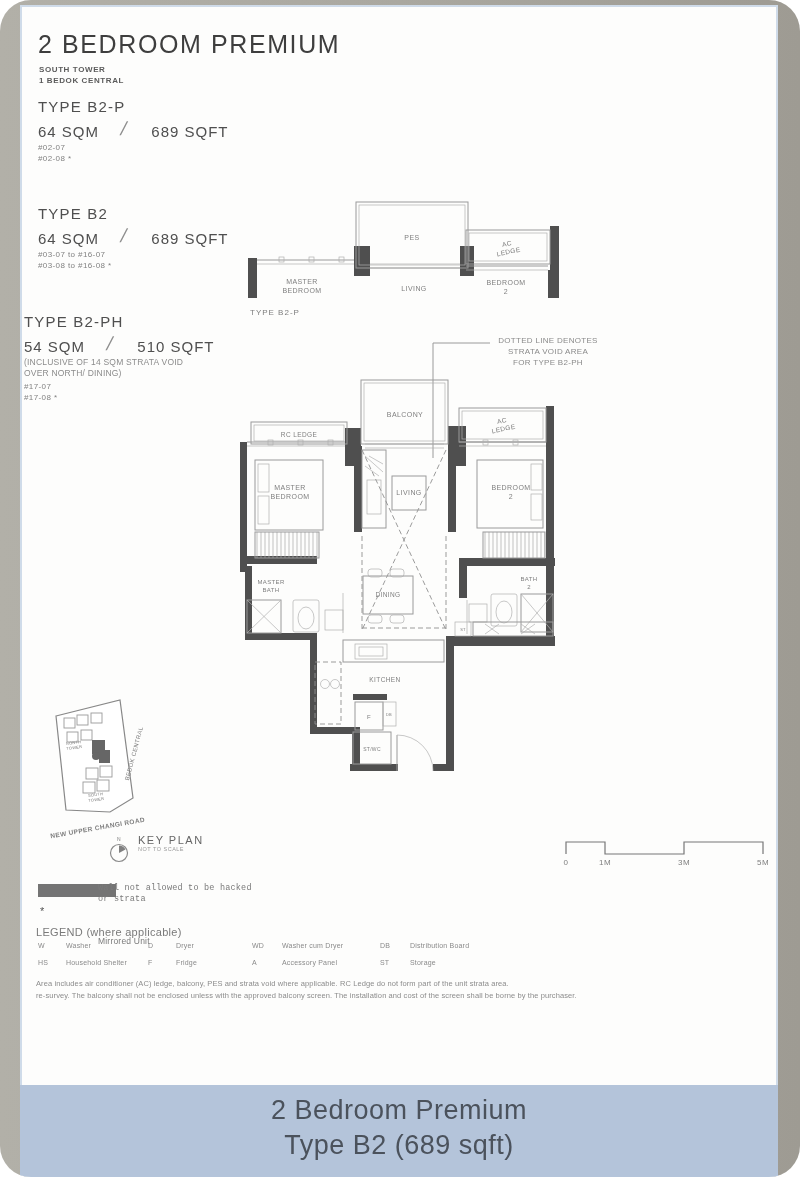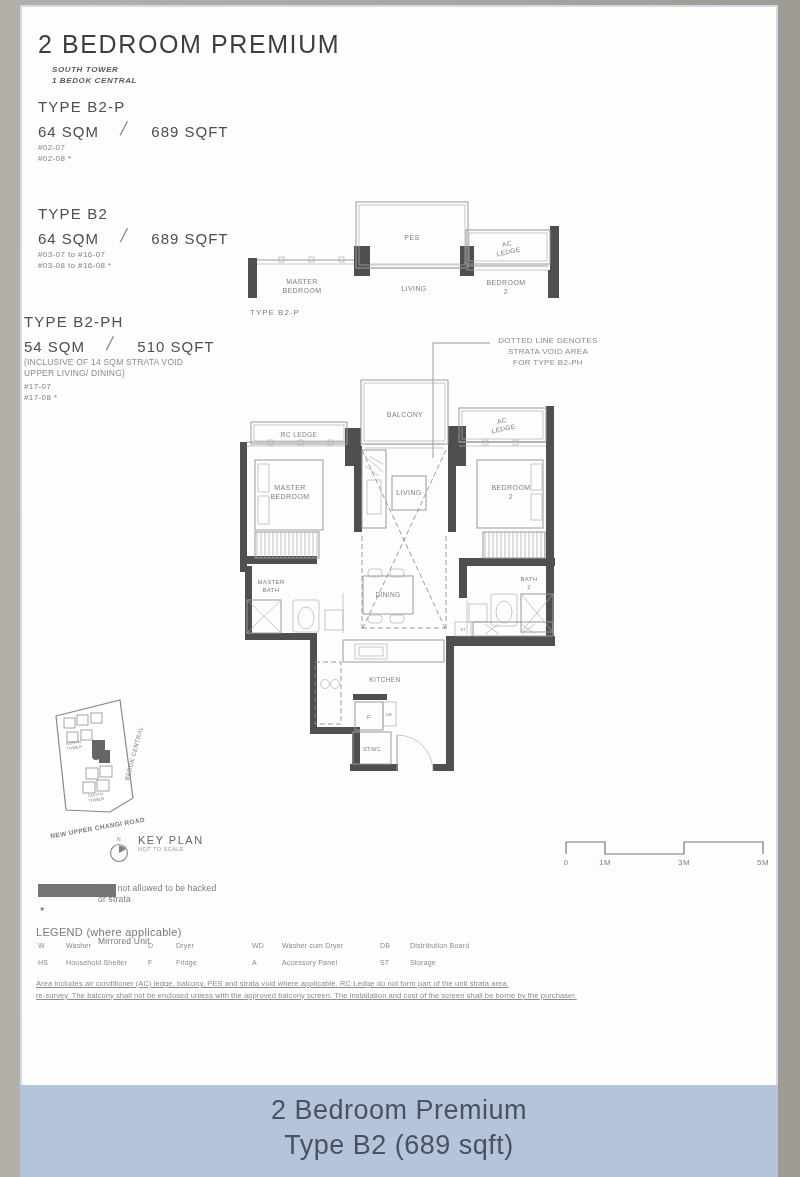--- a/index.html
+++ b/index.html
@@ -1,51 +1,51 @@
 <!DOCTYPE html>
 <html><head>
 <meta charset="utf-8">
 <style>
   html,body{margin:0;padding:0;}
   body{font-family:"Liberation Sans",sans-serif;}
   .screen{position:relative;width:800px;height:1177px;overflow:hidden;
-          background:linear-gradient(90deg,#b2b0a8 0%,#aaa8a0 50%,#9e9b93 100%);}
+          background:linear-gradient(90deg,#b2b0a8 0%,#aaa8a0 50%,#9e9b93 100%);border-radius:31px;}
   .page{position:absolute;left:20px;top:5px;width:758px;height:1172px;
         background:#fdfdfc;border:2px solid #cfdbe9;border-bottom:none;box-sizing:border-box;}
   .abs{position:absolute;}
   .title{font-size:25px;letter-spacing:1.6px;color:#3e3e3e;font-weight:400;}
   .subtitle{font-size:8px;font-weight:bold;letter-spacing:.6px;color:#5b5b5b;line-height:11px;}
   .type-name{font-size:15px;letter-spacing:1.2px;color:#4f4f4f;}
   .area-row{display:flex;align-items:flex-end;font-size:15px;letter-spacing:1px;color:#4f4f4f;margin-top:3px;}
   .slash{display:inline-block;transform:skewX(-14deg);font-size:19px;color:#8d8d8d;margin:0 24px 0 22px;}
   .units{font-size:8px;color:#828282;letter-spacing:.4px;line-height:11px;margin-top:2px;}
   .type-note{font-size:8.5px;color:#8b8b8b;letter-spacing:.2px;line-height:11px;margin-top:2px;}
   .void-note{font-size:8px;color:#8a8a8a;letter-spacing:.3px;line-height:11px;text-align:center;width:124px;}
   .plan-caption{font-size:8px;color:#7d7d7d;letter-spacing:1px;}
   .legend-swatch{width:78px;height:13px;background:#747474;}
   .legend-text{font-size:8.5px;color:#7a7a7a;line-height:11px;letter-spacing:.2px;}
   .legend-head{font-size:11px;color:#7a7a7a;letter-spacing:.3px;}
   .abbr{font-size:7px;color:#8a8a8a;letter-spacing:.2px;}
-  .disc{font-size:7.5px;color:#8c8c8c;line-height:11.5px;letter-spacing:.1px;text-decoration:underline;}
+  .disc{font-size:7.5px;color:#8c8c8c;line-height:11.5px;letter-spacing:.1px;}
   .caption-bar{position:absolute;left:20px;top:1085px;width:758px;height:92px;background:#b4c4da;text-align:center;}
   .caption-line{font-size:27px;color:#4b525c;letter-spacing:.5px;line-height:35px;}
   svg text{font-family:"Liberation Sans",sans-serif;fill:#7f7f7f;letter-spacing:.06em;}
   .w{fill:#4f4f4f;}
   .tn{fill:none;stroke:#9a9a9a;stroke-width:1;}
   .tn2{fill:none;stroke:#b0b0b0;stroke-width:.7;}
   .dash{fill:none;stroke:#909090;stroke-width:.9;stroke-dasharray:5 3;}
 </style>
 </head>
 <body>
 
 <div class="screen">
   <div class="page"></div>
 
   <div class="abs title" style="left:38px;top:30px;">2 BEDROOM PREMIUM</div>
-  <div class="abs subtitle" style="left:52px;top:64px;font-style:italic;">
+  <div class="abs subtitle" style="left:39px;top:64px;">
     <div>SOUTH TOWER</div>
     <div>1 BEDOK CENTRAL</div>
   </div>
 
   <div class="abs" style="left:38px;top:98px;">
     <div class="type-name">TYPE B2-P</div>
     <div class="area-row">
       <span>64 SQM</span>
       <span class="slash">/</span>
       <span>689 SQFT</span>
@@ -71,21 +71,21 @@
 
   <div class="abs" style="left:24px;top:313px;">
     <div class="type-name">TYPE B2-PH</div>
     <div class="area-row">
       <span>54 SQM</span>
       <span class="slash">/</span>
       <span>510 SQFT</span>
     </div>
     <div class="type-note">
       <div>(INCLUSIVE OF 14 SQM STRATA VOID</div>
-      <div>UPPER LIVING/ DINING)</div>
+      <div>OVER NORTH/ DINING)</div>
     </div>
     <div class="units">
       <div>#17-07</div>
       <div>#17-08 *</div>
     </div>
   </div>
 
   <svg class="abs" style="left:244px;top:200px;" width="320" height="118" viewBox="0 0 320 118">
     <g>
       <rect class="w" x="4" y="58" width="9" height="40"></rect>
@@ -323,21 +323,21 @@
 
   <svg class="abs" style="left:562px;top:832px;" width="206" height="36" viewBox="0 0 206 36">
     <path d="M4,22 V10 H43 V22 H122 V10 H201 V22" fill="none" stroke="#777" stroke-width="1.2"></path>
     <text x="4" y="33" font-size="8" fill="#666" text-anchor="middle">0</text>
     <text x="43" y="33" font-size="8" fill="#666" text-anchor="middle">1M</text>
     <text x="122" y="33" font-size="8" fill="#666" text-anchor="middle">3M</text>
     <text x="201" y="33" font-size="8" fill="#666" text-anchor="middle">5M</text>
   </svg>
 
   <div class="abs legend-swatch" style="left:38px;top:884px;"></div>
-  <div class="abs legend-text" style="left:98px;top:883px;">
+  <div class="abs legend-text" style="left:98px;top:883px;font-family:Liberation Mono, monospace;">
     <div>Wall not allowed to be hacked</div>
     <div>or strata</div>
   </div>
   <div class="abs" style="left:40px;top:905px;font-size:11px;color:#555;">*</div>
   <div class="abs legend-text" style="left:98px;top:936px;">Mirrored Unit</div>
   <div class="abs legend-head" style="left:36px;top:926px;">LEGEND (where applicable)</div>
 
   <div class="abs abbr" style="left:38px;top:942px;">W</div>
   <div class="abs abbr" style="left:66px;top:942px;">Washer</div>
   <div class="abs abbr" style="left:148px;top:942px;">D</div>

